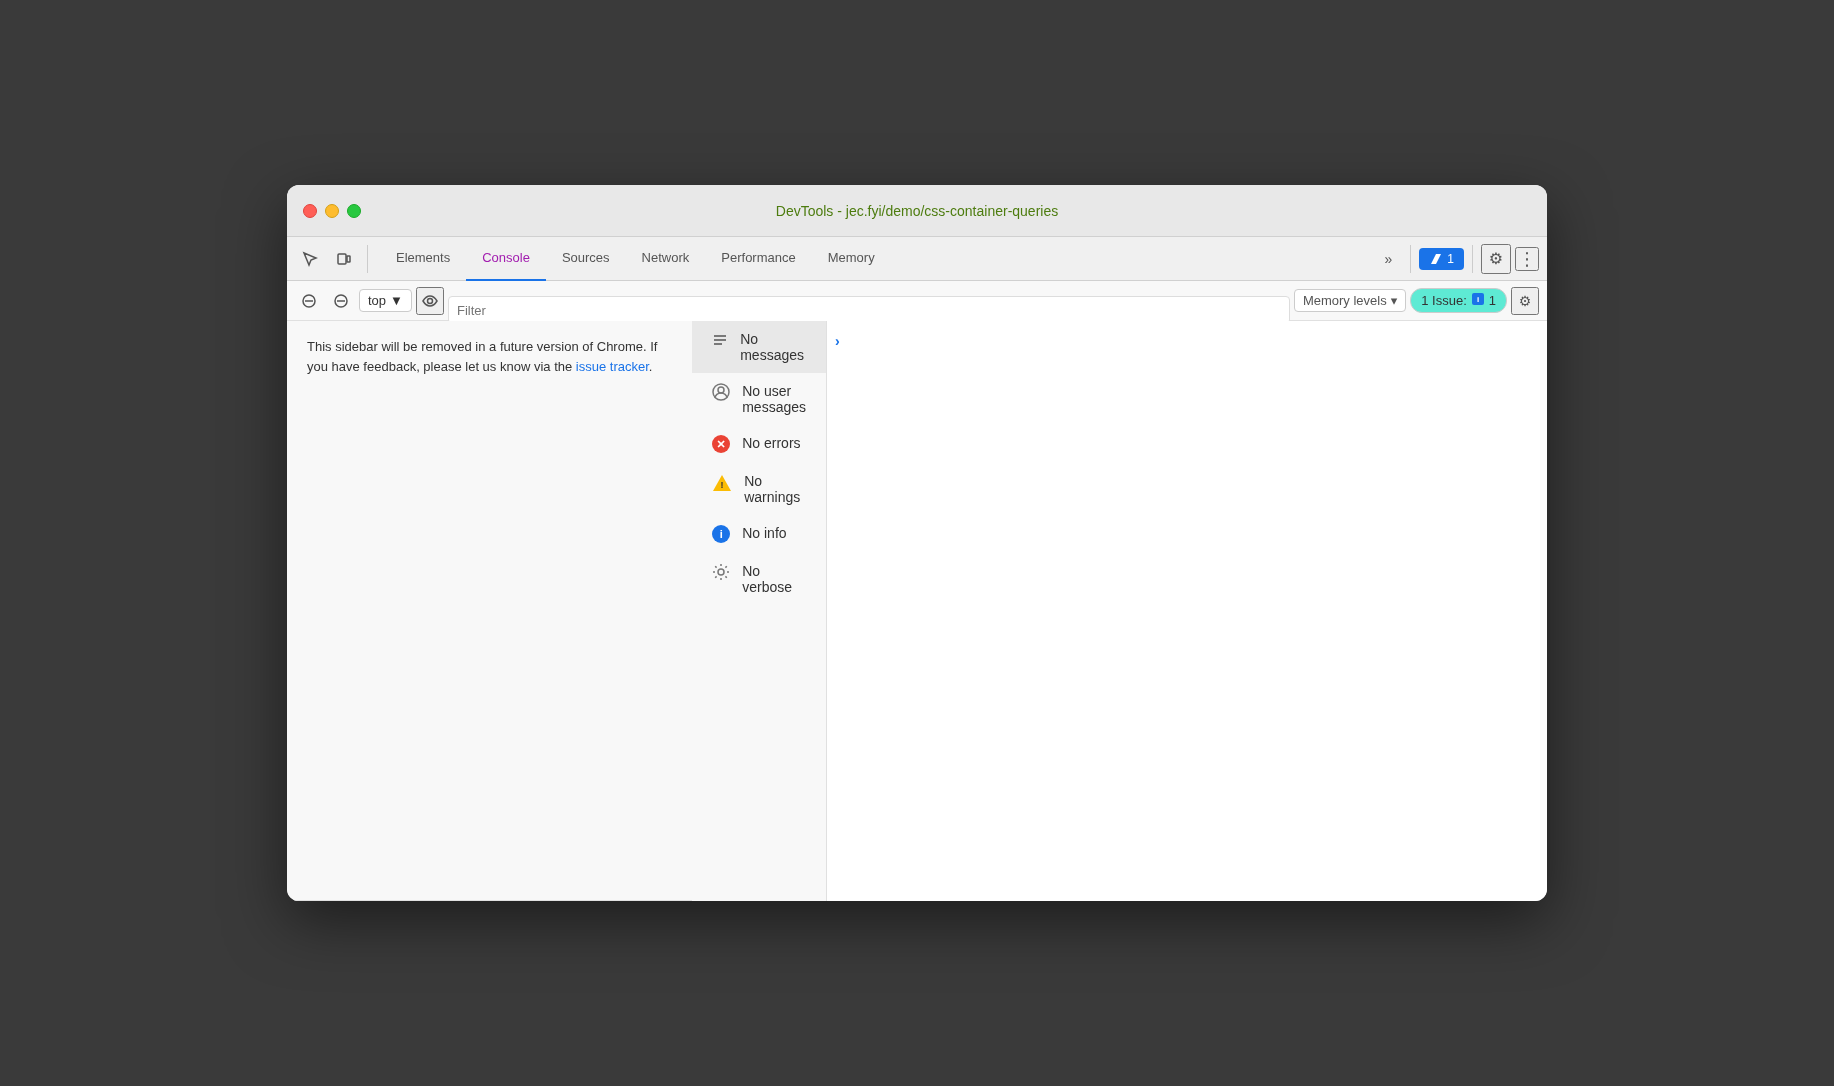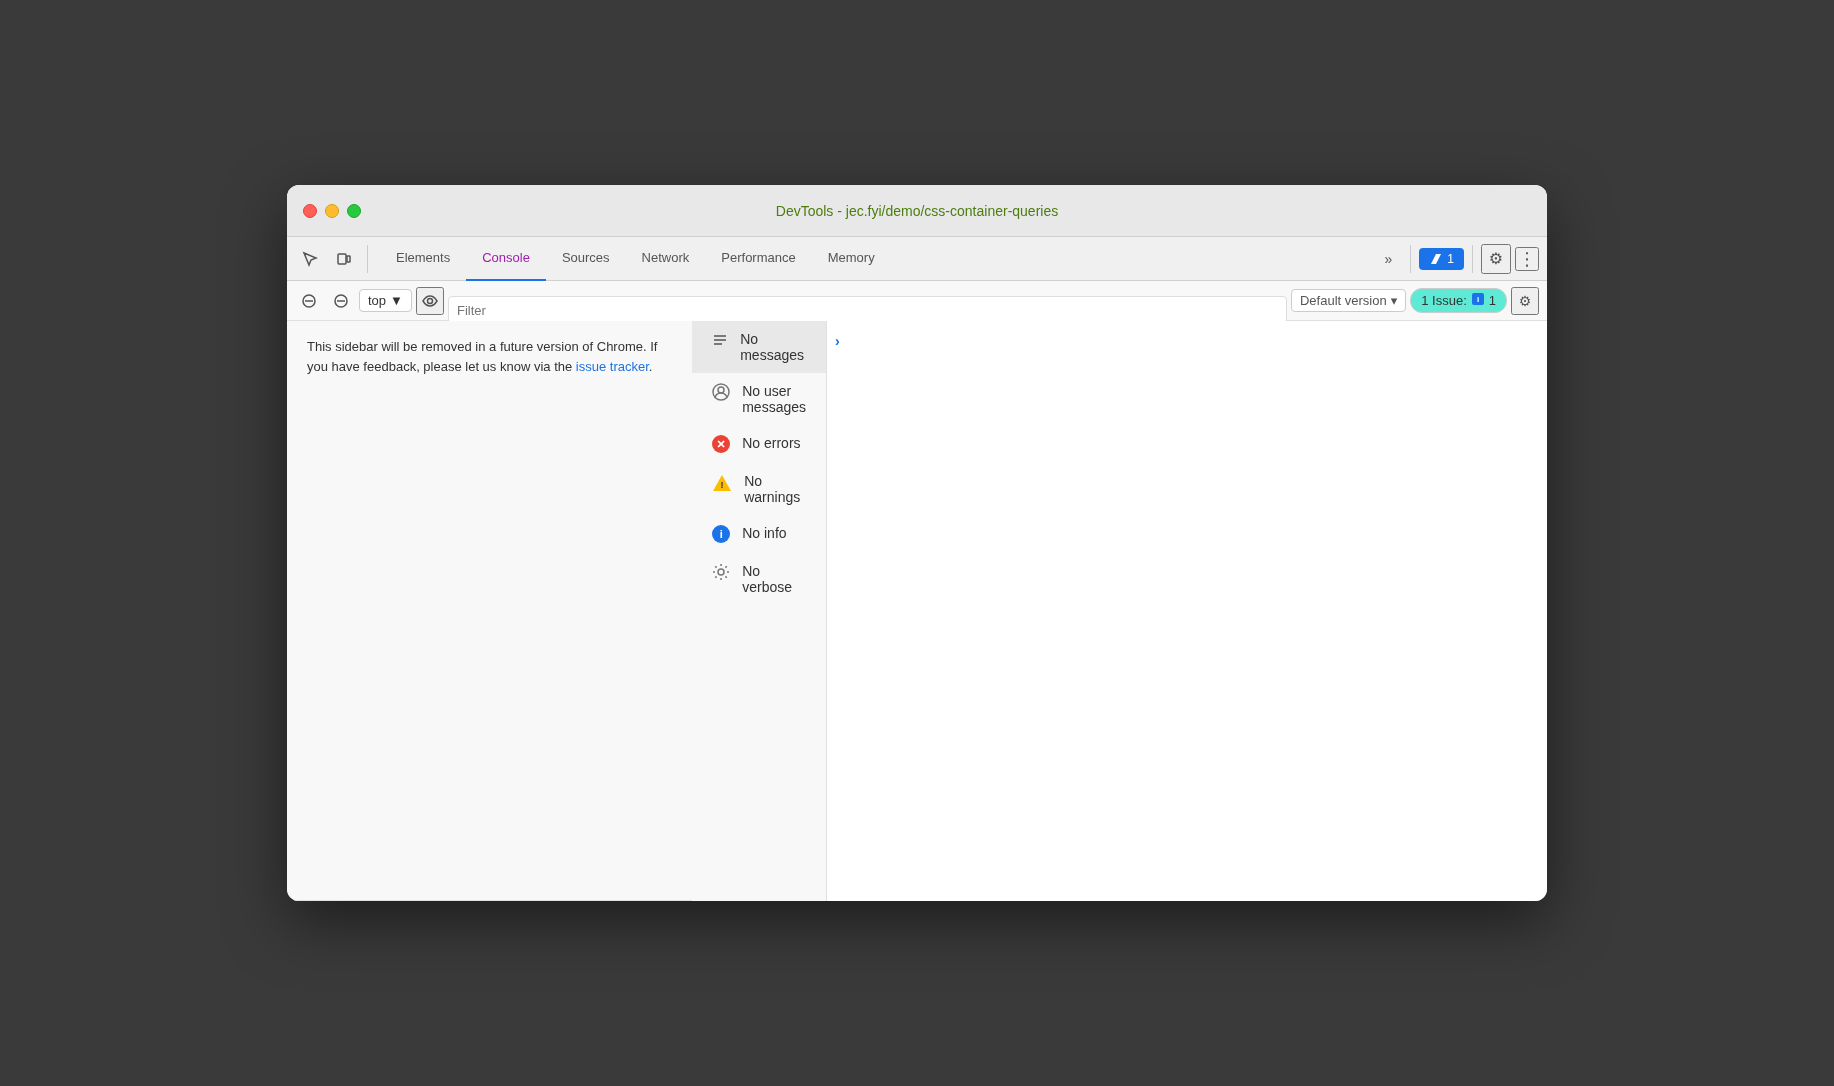--- a/index.html
+++ b/index.html
@@ -469,21 +469,21 @@
       <span>▼</span>
     </div>
     <button class="eye-btn" title="Create live expression">
       <svg width="18" height="12" viewBox="0 0 18 12" fill="none">
         <path d="M9 1C5 1 2 6 2 6C2 6 5 11 9 11C13 11 16 6 16 6C16 6 13 1 9 1Z" stroke="#555" stroke-width="1.5" fill="none"></path>
         <circle cx="9" cy="6" r="2.5" stroke="#555" stroke-width="1.5" fill="none"></circle>
       </svg>
     </button>
     <input class="filter-input" type="text" placeholder="Filter" style="">
     <div class="default-levels-btn">
-      <span>Default version</span>
+      <span>Memory levels</span>
       <span>▾</span>
     </div>
     <div class="issues-pill">
       <span>1 Issue:</span>
       <span class="issues-pill-icon">
         <svg width="14" height="14" viewBox="0 0 14 14" fill="none">
           <rect x="1" y="1" width="12" height="12" rx="2" fill="#1a73e8"></rect>
           <text x="7" y="10" text-anchor="middle" fill="white" font-size="8" font-weight="bold">i</text>
         </svg>
       </span>

